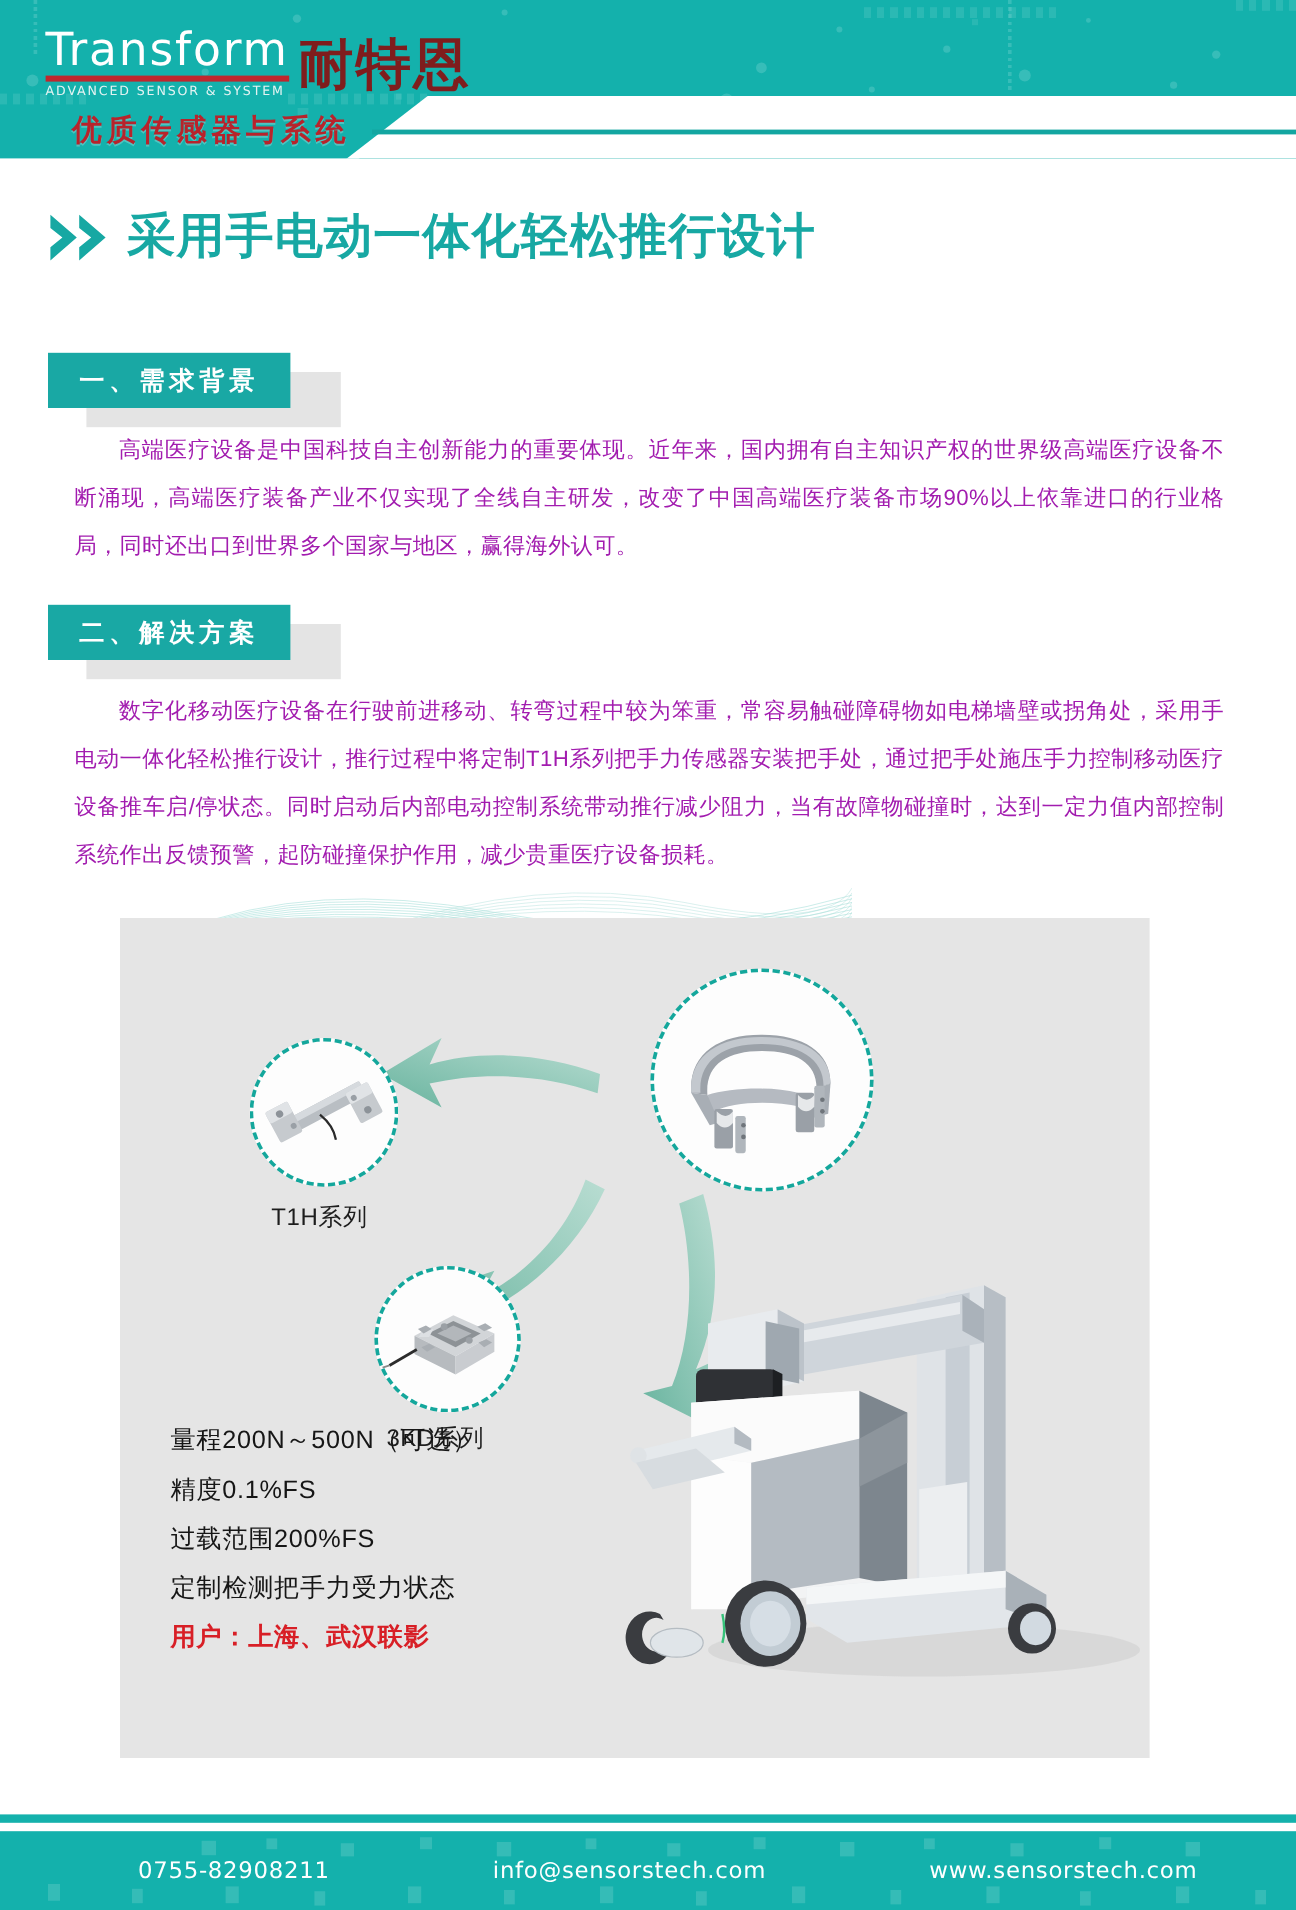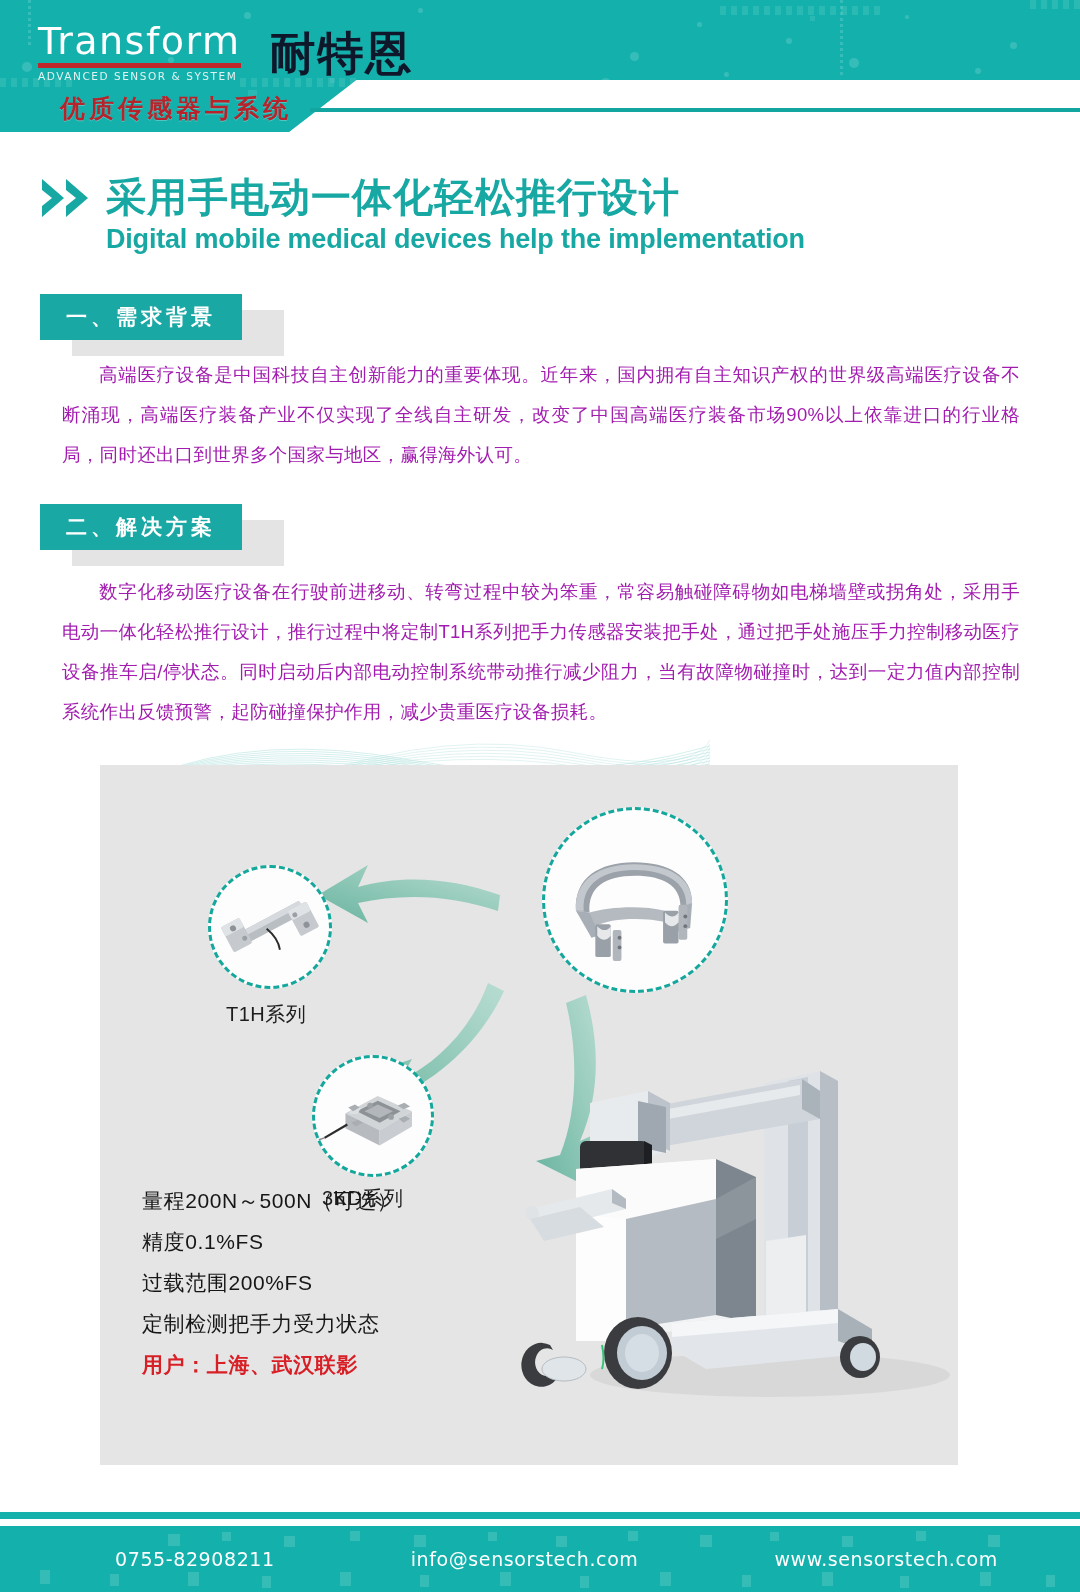--- a/index.html
+++ b/index.html
@@ -60,21 +60,21 @@
   }
   .hdr-rule {
     position: absolute;
     left: 310px; top: 108px;
     width: 770px; height: 4px;
     background: #13a6a1;
   }
 
   
   .logo { position: absolute; left: 38px; top: 22px; width: 420px; }
-  .logo-row { display: flex; align-items: flex-end; gap: 29px; }
+  .logo-row { display: flex; align-items: flex-end; gap: 8px; }
   .logo-en-wrap { position: relative; }
   .logo-en {
     font-family: "DejaVu Sans", sans-serif;
     font-size: 38px;
     font-weight: 400;
     letter-spacing: 1.5px;
     color: #ffffff;
     line-height: 1;
     white-space: nowrap;
   }
@@ -83,21 +83,21 @@
     font-family: "DejaVu Sans", sans-serif;
     font-size: 10.5px;
     letter-spacing: 1.55px;
     color: #e3f3f2;
     margin-top: 2px;
     white-space: nowrap;
   }
   .logo-cn {
     font-size: 46px;
     font-weight: bold;
-    color: #0f172a;
+    color: #7f1d1d;
     line-height: 1;
     letter-spacing: 2px;
     white-space: nowrap;
     margin-bottom: 6px;
   }
   .logo-slogan {
     font-size: 25px;
     font-weight: bold;
     color: #b8232b;
     letter-spacing: 4px;
@@ -280,21 +280,20 @@
 <div class="hdr-rule"></div>
 
 <div class="title-block">
   <div class="title-row">
     <svg class="chev" viewBox="0 0 52 44">
       <path d="M2 3 L24 22 L2 41 L2 30 L12 22 L2 14 Z" fill="#17a8a3"></path>
       <path d="M26 3 L48 22 L26 41 L26 30 L36 22 L26 14 Z" fill="#17a8a3"></path>
     </svg>
     <div class="title-cn">采用手电动一体化轻松推行设计</div>
   </div>
-  <div class="title-en">Digital mobile medical devices help the implementation</div>
 </div>
 
 <div class="sec-head" style="left:40px;top:294px;">
   <div class="sec-shadow"></div>
   <div class="sec-box">
     <span>一、需求背景</span>
   </div>
 </div>
 <div class="para" style="left:62px;top:355px;width:958px;">高端医疗设备是中国科技自主创新能力的重要体现。近年来，国内拥有自主知识产权的世界级高端医疗设备不断涌现，高端医疗装备产业不仅实现了全线自主研发，改变了中国高端医疗装备市场90%以上依靠进口的行业格局，同时还出口到世界多个国家与地区，赢得海外认可。</div>
 

